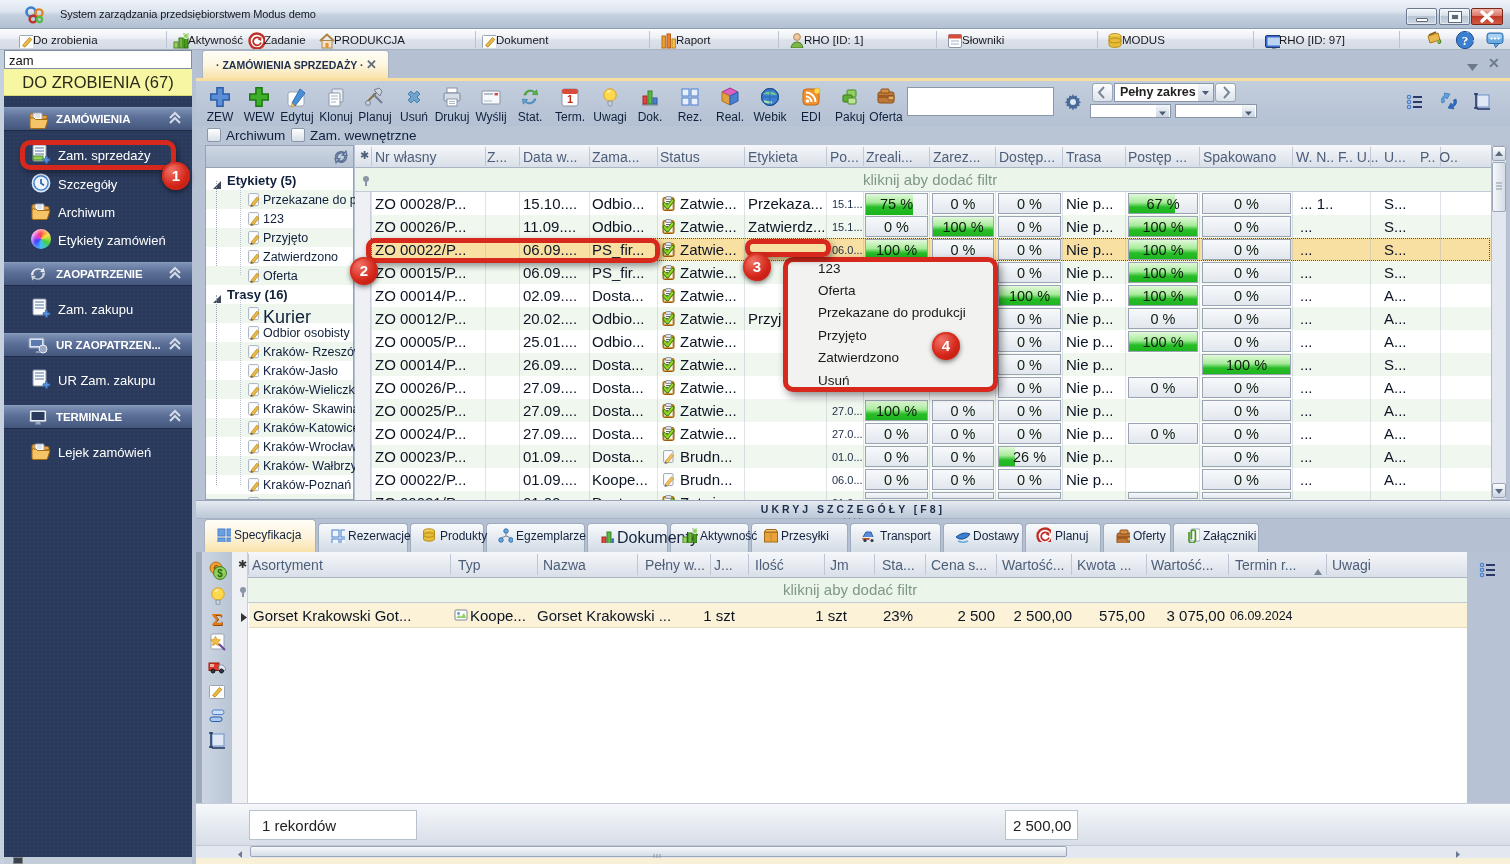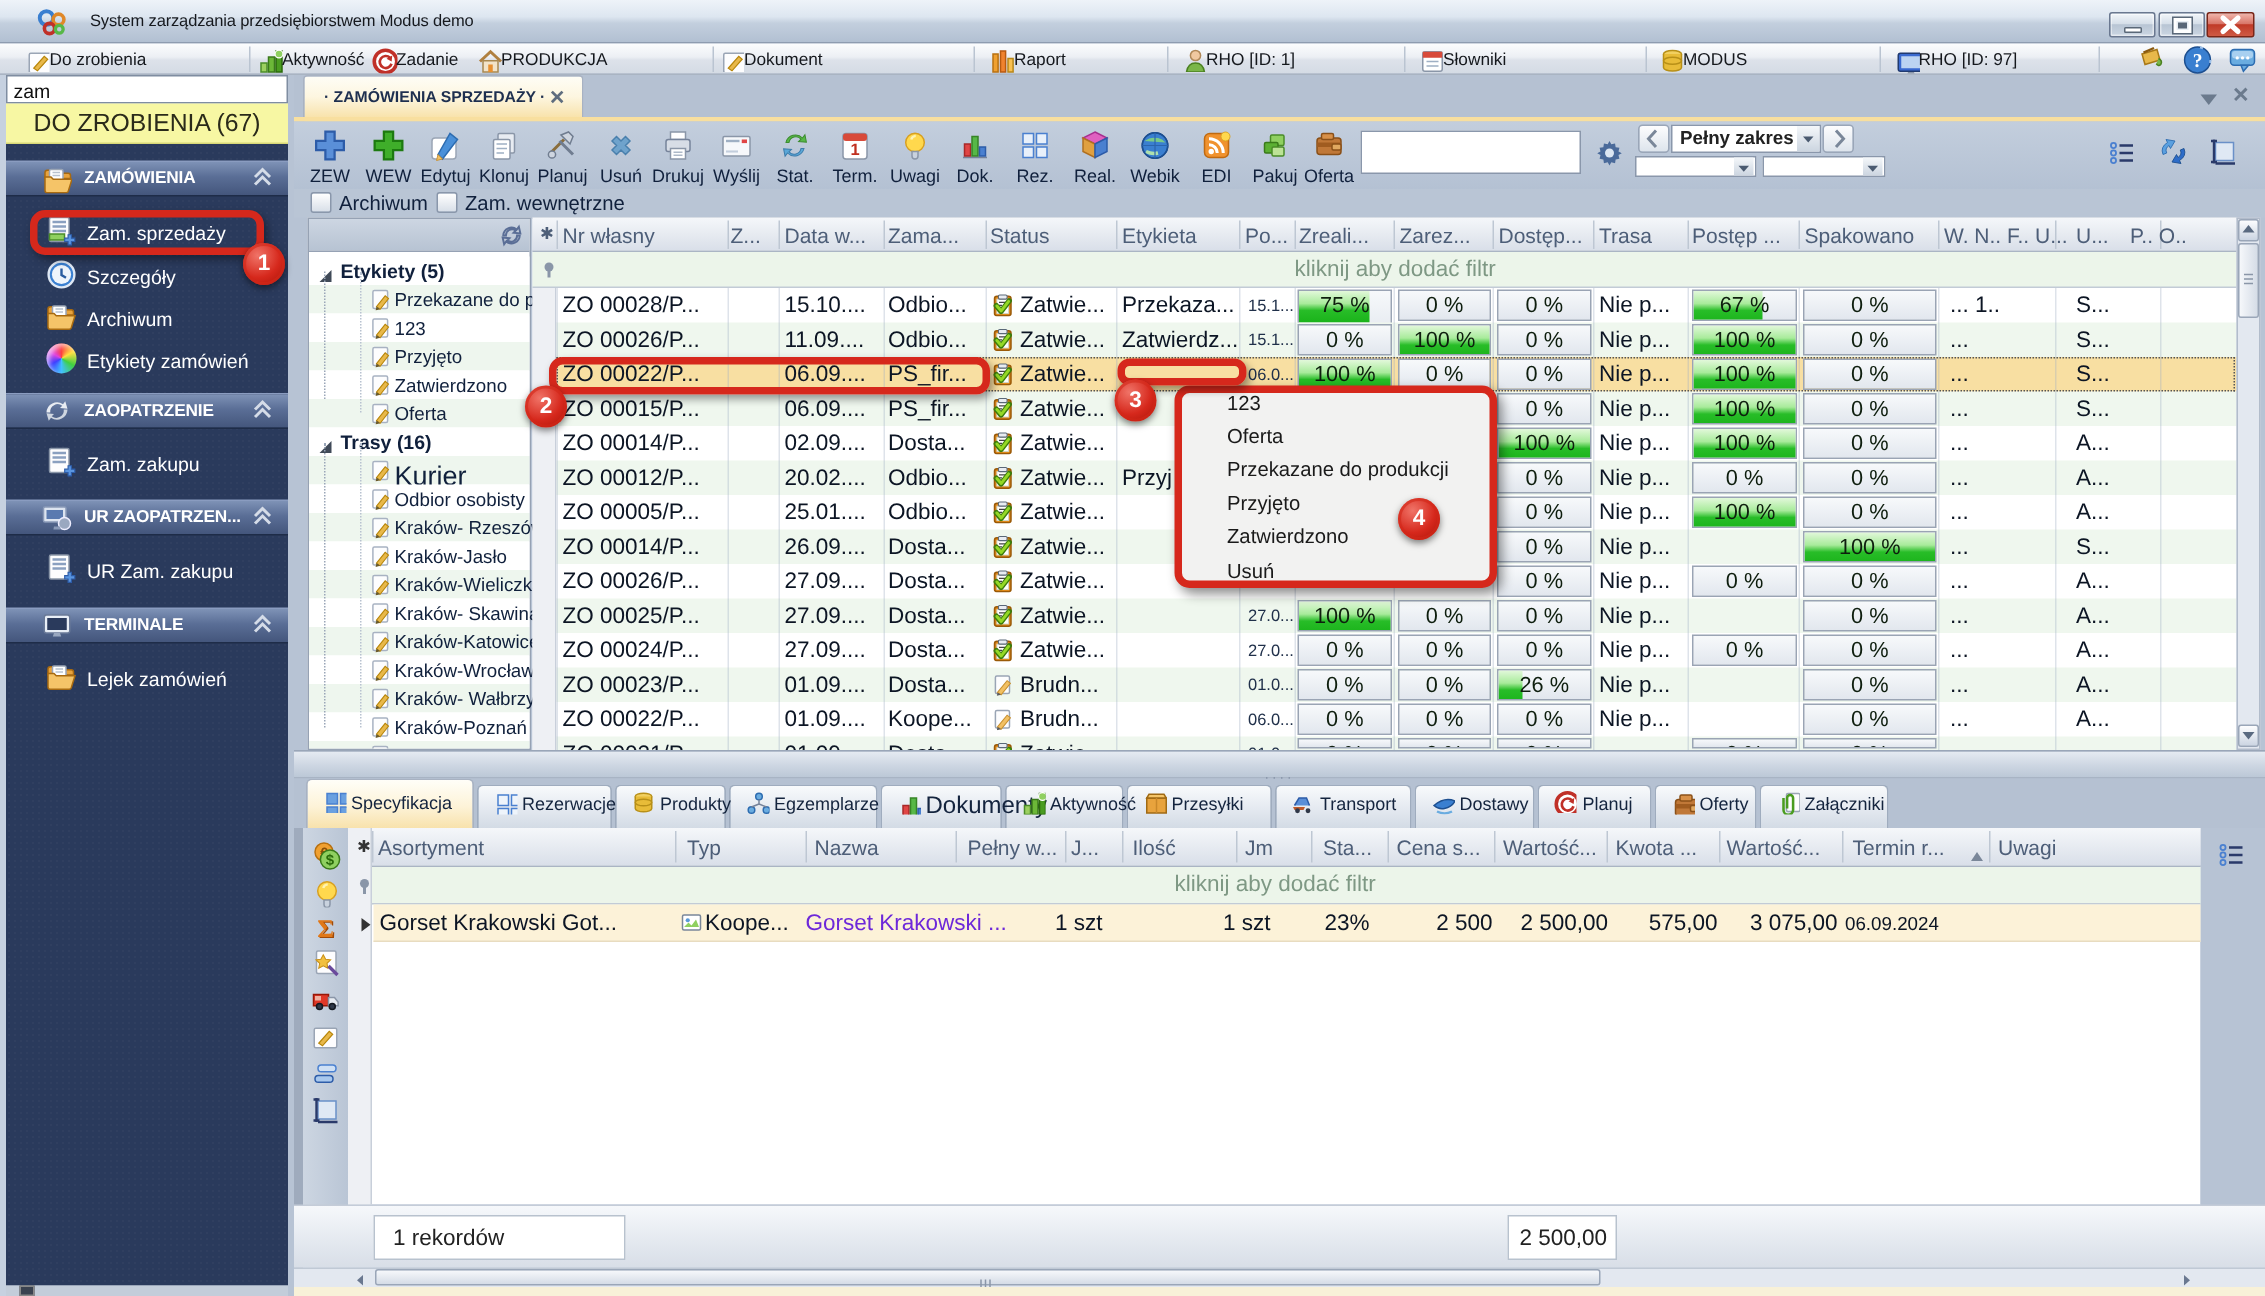--- a/index.html
+++ b/index.html
@@ -996,20 +996,21 @@
 <div style="position:absolute;left:1492px;top:146px;width:14px;height:15px;background:linear-gradient(#fdfdfe,#ccd5e2);border:1px solid #9aa6b8;border-radius:2px"><svg width="12" height="13" viewBox="0 0 12 13">
         <path d="M2 8 L6 3 L10 8 Z" fill="#5a6a80"></path>
       </svg></div>
 <div style="position:absolute;left:1492px;top:162px;width:14px;height:50px;background:linear-gradient(90deg,#f6f8fb,#d5dce6);border:1px solid #9aa6b8;border-radius:2px"><svg width="12" height="46" viewBox="0 0 12 46">
         <path d="M3 20h6M3 23h6M3 26h6" stroke="#8a96a8"></path>
       </svg></div>
 <div style="position:absolute;left:1492px;top:483px;width:14px;height:15px;background:linear-gradient(#fdfdfe,#ccd5e2);border:1px solid #9aa6b8;border-radius:2px"><svg width="12" height="13" viewBox="0 0 12 13">
         <path d="M2 4 L6 9 L10 4 Z" fill="#5a6a80"></path>
       </svg></div>
 <div style="position:absolute;left:196px;top:500px;width:1314px;height:19px;background:linear-gradient(#e6ebf2 0%,#cdd6e2 55%,#bcc8d7 100%);border-top:1px solid #9aa6b8;border-bottom:1px solid #a8b4c4"></div>
+<div style="position:absolute;left:196px;top:503px;width:1314px;text-align:center;font-size:10.5px;font-weight:bold;letter-spacing:3px;color:#1c2c48">UKRYJ SZCZEGÓŁY [F8]</div>
 <div style="position:absolute;left:838px;top:513px;width:30px;text-align:center;font-size:9px;letter-spacing:2px;color:#6a7890">····</div>
 <div style="position:absolute;left:196px;top:519px;width:1314px;height:33px;background:#b5c1d2"></div>
 <div style="position:absolute;left:204px;background:linear-gradient(#fffef8 0%,#fdf3d8 55%,#f8e2ac 100%);border:1px solid #a8b2c2;border-bottom:none;height:33px;top:519px;width:112px;border-radius:4px 4px 0 0"></div>
 <div style="position:absolute;left:215px;top:526px;width:16px;height:16px;z-index:3"><svg width="16" height="16" viewBox="0 0 16 16">
         <rect x="3" y="3" width="7" height="7" fill="#6aa0e0" stroke="#4a80d0"></rect>
 <rect x="12" y="3" width="7" height="7" fill="#6aa0e0" stroke="#4a80d0"></rect>
 <rect x="3" y="12" width="7" height="7" fill="#6aa0e0" stroke="#4a80d0"></rect>
 <rect x="12" y="12" width="7" height="7" fill="#6aa0e0" stroke="#4a80d0"></rect>
       </svg></div>
 <div style="position:absolute;left:234px;top:528px;font-size:12px;color:#14243e;z-index:3">Specyfikacja</div>
@@ -1187,21 +1188,21 @@
 <div style="position:absolute;left:240px;top:609px;width:8px;height:11px"><svg width="8" height="11" viewBox="0 0 8 11">
         <path d="M1 1 L7 5.5 L1 10 Z" fill="#333"></path>
       </svg></div>
 <div style="position:absolute;left:253px;top:607px;font-size:15px;color:#0c1524">Gorset Krakowski Got...</div>
 <div style="position:absolute;left:454px;top:608px;width:14px;height:14px"><svg width="14" height="14" viewBox="0 0 14 14">
         <rect x="1" y="2" width="12" height="10" rx="1" fill="#fff" stroke="#7a8799"></rect>
         <circle cx="4.5" cy="5.5" r="1.4" fill="#5a9ad8"></circle>
         <path d="M2 10 l3-3 2 2 3-4 2 5 Z" fill="#8fd060"></path>
       </svg></div>
 <div style="position:absolute;left:470px;top:607px;font-size:15px;color:#0c1524">Koope...</div>
-<div style="position:absolute;left:537px;top:607px;font-size:15px;color:#6d28d9">Gorset Krakowski ...</div>
+<div style="position:absolute;left:537px;top:607px;font-size:15px;color:#0f172a">Gorset Krakowski ...</div>
 <div style="position:absolute;left:660px;top:607px;width:75px;text-align:right;font-size:15px;color:#0c1524">1 szt</div>
 <div style="position:absolute;left:772px;top:607px;width:75px;text-align:right;font-size:15px;color:#0c1524">1 szt</div>
 <div style="position:absolute;left:838px;top:607px;width:75px;text-align:right;font-size:15px;color:#0c1524">23%</div>
 <div style="position:absolute;left:920px;top:607px;width:75px;text-align:right;font-size:15px;color:#0c1524">2 500</div>
 <div style="position:absolute;left:997px;top:607px;width:75px;text-align:right;font-size:15px;color:#0c1524">2 500,00</div>
 <div style="position:absolute;left:1070px;top:607px;width:75px;text-align:right;font-size:15px;color:#0c1524">575,00</div>
 <div style="position:absolute;left:1150px;top:607px;width:75px;text-align:right;font-size:15px;color:#0c1524">3 075,00</div>
 <div style="position:absolute;left:1230px;top:609px;font-size:12.5px;color:#0c1524">06.09.2024</div>
 <div style="position:absolute;left:196px;top:803px;width:1314px;height:42px;background:linear-gradient(#f6f8fb 0%,#e3e8ef 60%,#d8dee7 100%);border-top:1px solid #c4ccd8"></div>
 <div style="position:absolute;left:249px;top:810px;width:168px;height:30px;background:#fff;border:1px solid #b8c2ce">

